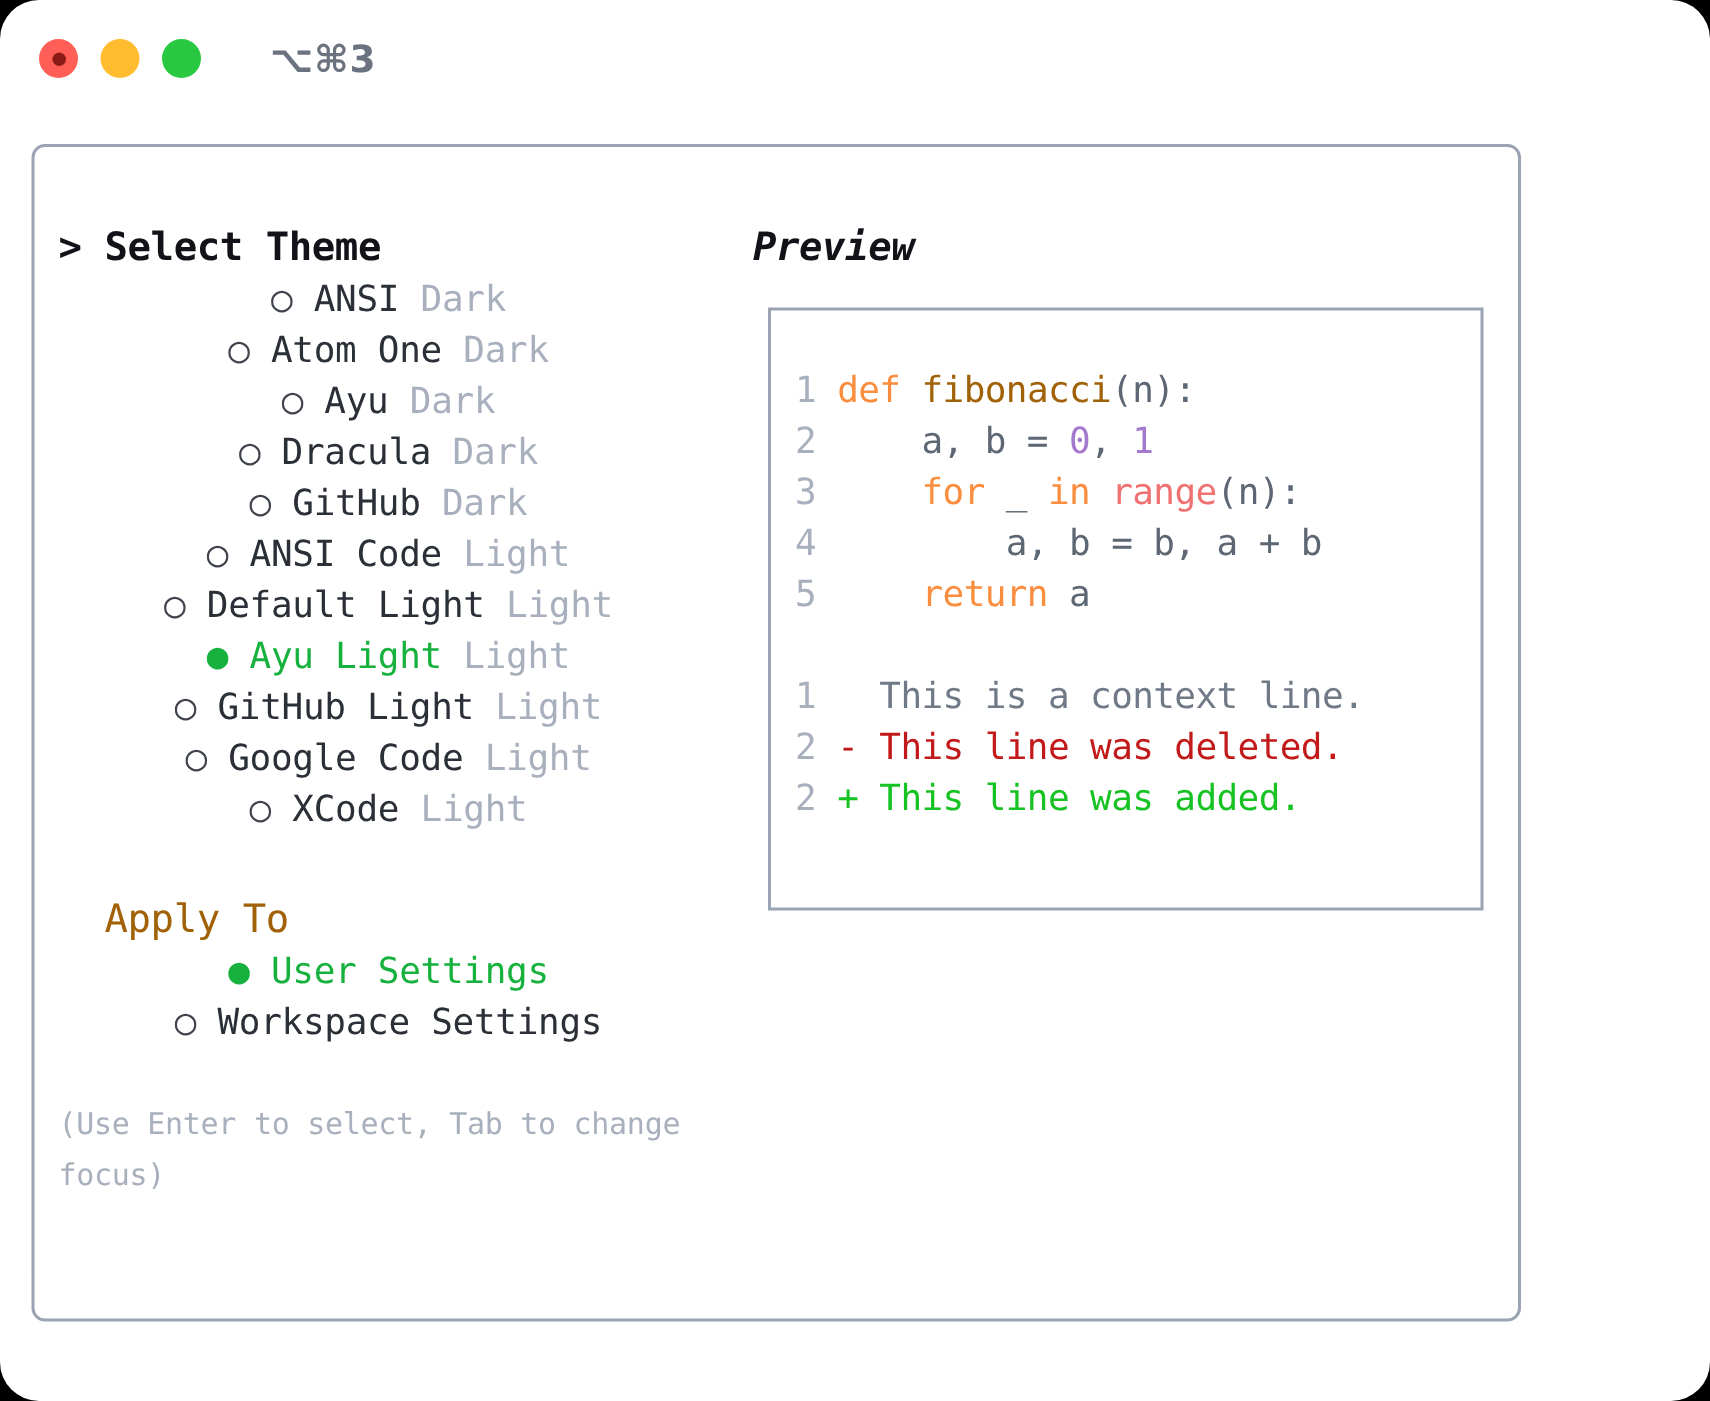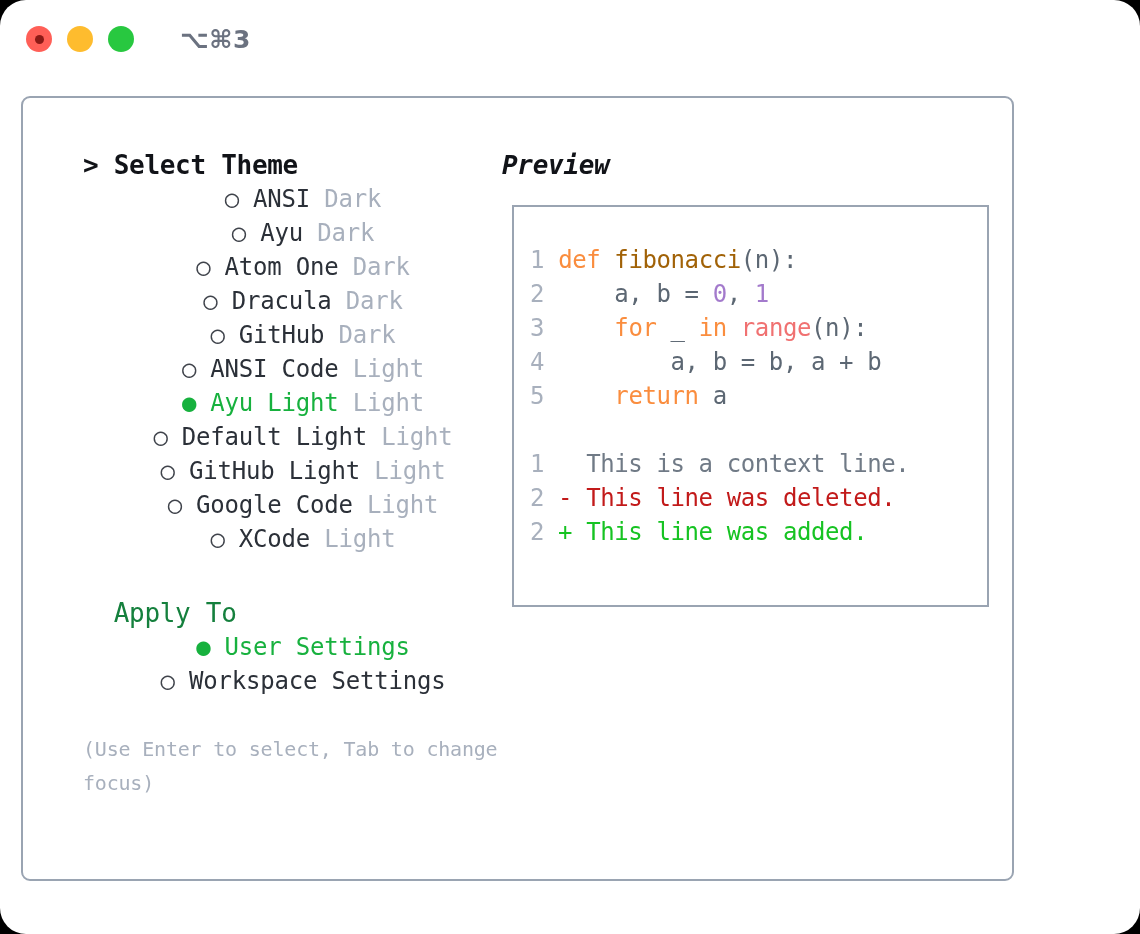--- a/index.html
+++ b/index.html
@@ -90,21 +90,20 @@
     left: 0; top: 0;
     width: 100%;
     height: 100%;
   }
 
   .left-col {
     position: absolute;
     left: 16px;
     top: 50px;
     width: 440px;
-    margin-left: 44px;
   }
 
   .right-col {
     position: absolute;
     left: 479px;
     top: 50px;
     width: 500px;
     font-style: italic;
   }
 
@@ -112,21 +111,21 @@
   .section-title {
     font-size: 26px;
     font-weight: 700;
     color: #111318;
     line-height: 34px;
     white-space: pre;
     letter-spacing: -0.3px;
   }
   .section-title.indented {
     font-weight: 400;
-    color: #15803d;
+    color: #a16207;
   }
 
   .opt {
     font-size: 24px;
     line-height: 34px;
     color: #2b3038;
     white-space: pre;
     display: block;
     letter-spacing: -0.2px;
     text-align: center;
@@ -209,27 +208,27 @@
 
   <div class="card">
     <div class="columns">
 
       <div class="left-col">
 
         <div class="section-title">&gt; Select Theme</div>
 
         <div id="theme-list">
             <div class="opt"><span class="bullet">○</span><span> ANSI</span><span class="variant"> Dark</span></div>
+            <div class="opt"><span class="bullet">○</span><span> Atom One</span><span class="variant"> Dark</span></div>
             <div class="opt"><span class="bullet">○</span><span> Ayu</span><span class="variant"> Dark</span></div>
-            <div class="opt"><span class="bullet">○</span><span> Atom One</span><span class="variant"> Dark</span></div>
             <div class="opt"><span class="bullet">○</span><span> Dracula</span><span class="variant"> Dark</span></div>
             <div class="opt"><span class="bullet">○</span><span> GitHub</span><span class="variant"> Dark</span></div>
             <div class="opt"><span class="bullet">○</span><span> ANSI Code</span><span class="variant"> Light</span></div>
+            <div class="opt"><span class="bullet">○</span><span> Default Light</span><span class="variant"> Light</span></div>
             <div class="opt sel"><span class="bullet">●</span><span> Ayu Light</span><span class="variant"> Light</span></div>
-            <div class="opt"><span class="bullet">○</span><span> Default Light</span><span class="variant"> Light</span></div>
             <div class="opt"><span class="bullet">○</span><span> GitHub Light</span><span class="variant"> Light</span></div>
             <div class="opt"><span class="bullet">○</span><span> Google Code</span><span class="variant"> Light</span></div>
             <div class="opt"><span class="bullet">○</span><span> XCode</span><span class="variant"> Light</span></div>
           </div>
 
         <div class="spacer-lg"></div>
 
         <div class="section-title indented">  Apply To</div>
 
         <div id="apply-to-list">

